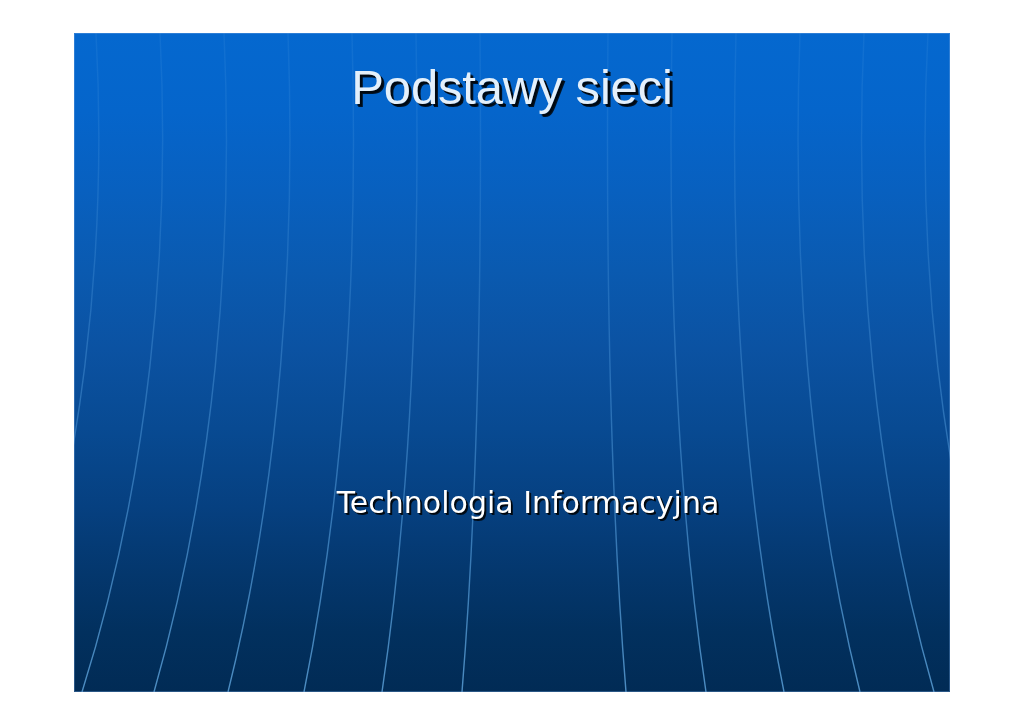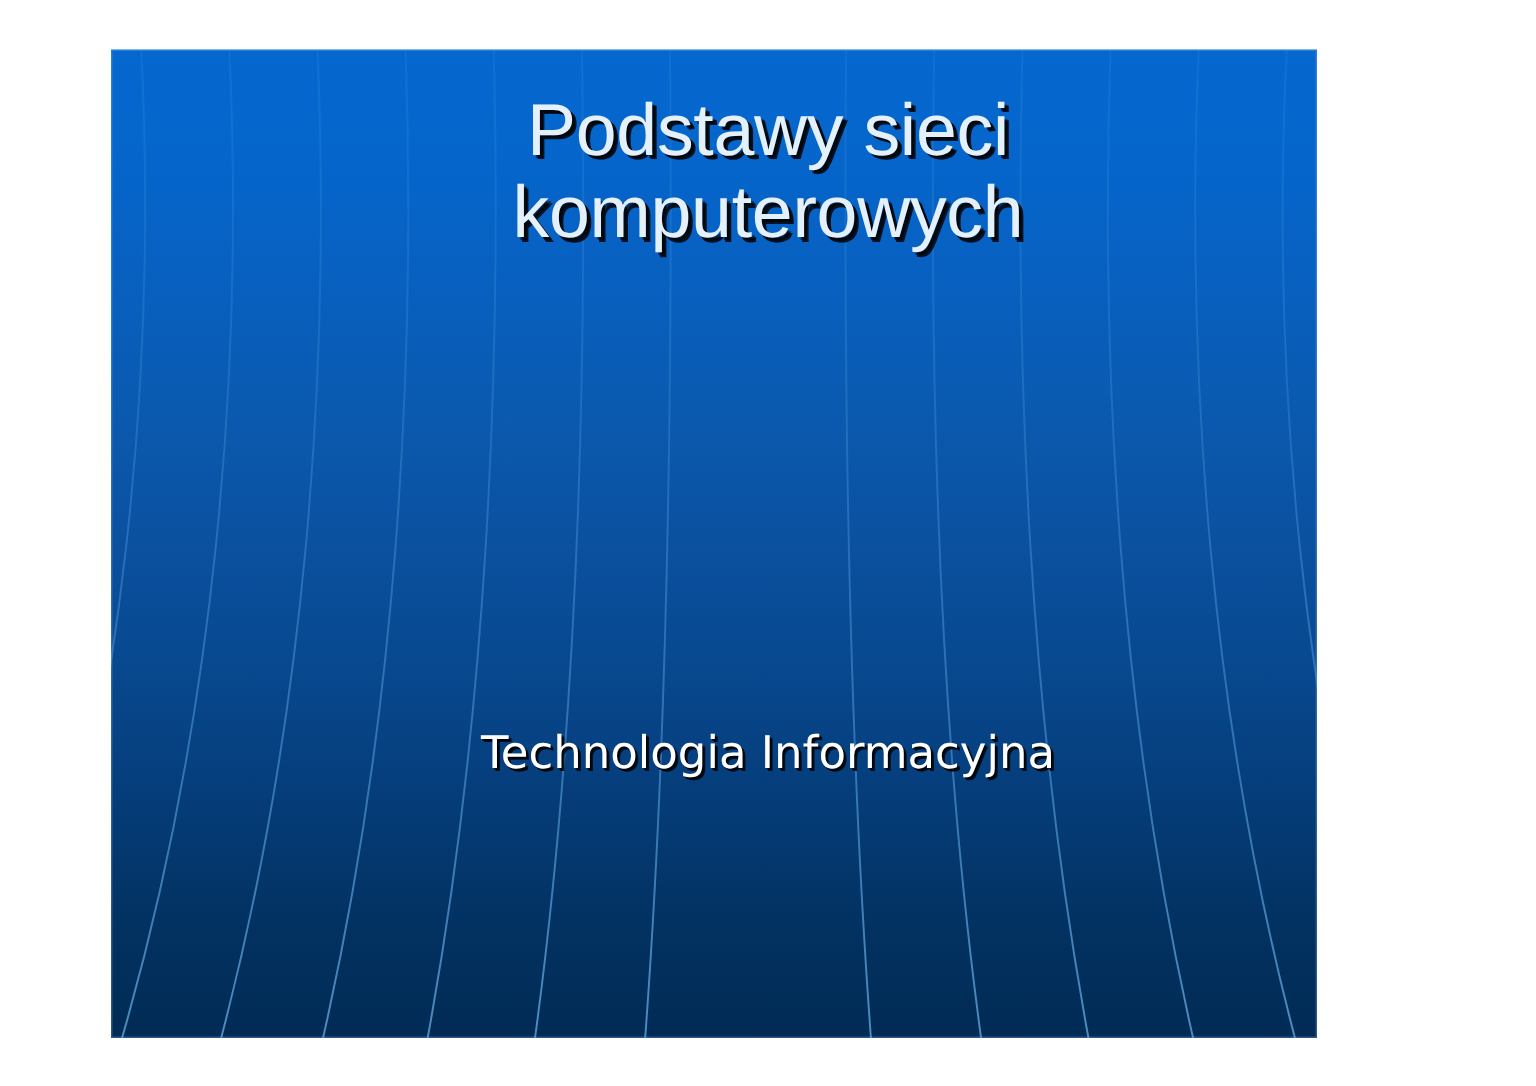--- a/index.html
+++ b/index.html
@@ -19,21 +19,21 @@
     width: 1024px;
     height: 724px;
     background: #ffffff;
   }
 
   
   #slide {
     position: absolute;
     left: 74px;
     top: 33px;
-    width: 804px;
+    width: 876px;
     height: 659px;
     overflow: hidden;
     background: linear-gradient(to bottom,
         #0568cf 0%,
         #0565cb 12%,
         #0860bf 24%,
         #0a5ab0 36%,
         #0b52a2 48%,
         #084a92 60%,
         #064080 72%,
@@ -76,21 +76,21 @@
     color: #e4f0fb;
     letter-spacing: -0.2px;
     text-shadow:
        3px 3px 0px rgba(0,0,0,0.82),
        2px 2px 0px rgba(0,0,0,0.55);
     white-space: nowrap;
   }
 
   #subtitle-block {
     position: absolute;
-    left: 0;
+    left: 16px;
     top: 450px;
     width: 876px;
     text-align: center;
     line-height: 1.30;
   }
   .subtitle-line {
     font-family: "DejaVu Sans", sans-serif;
     font-size: 30px;
     font-weight: 400;
     color: #ffffff;
@@ -153,21 +153,20 @@
         <path d="M662,0 C656,220 668,450 710,659"></path>
         <path d="M726,0 C718,220 734,450 786,659"></path>
         <path d="M790,0 C780,220 800,450 860,659"></path>
         <path d="M854,0 C842,220 866,450 932,659"></path>
         <path d="M918,0 C904,220 932,450 1004,659"></path>
       </g>
     </svg>
 
     <div id="title-block">
       <div class="title-line">Podstawy sieci</div>
-      <div class="title-line">komputerowych</div>
     </div>
 
     <div id="subtitle-block">
       <div class="subtitle-line">Technologia Informacyjna</div>
     </div>
 
   </div>
 </div>
 
 </body></html>

